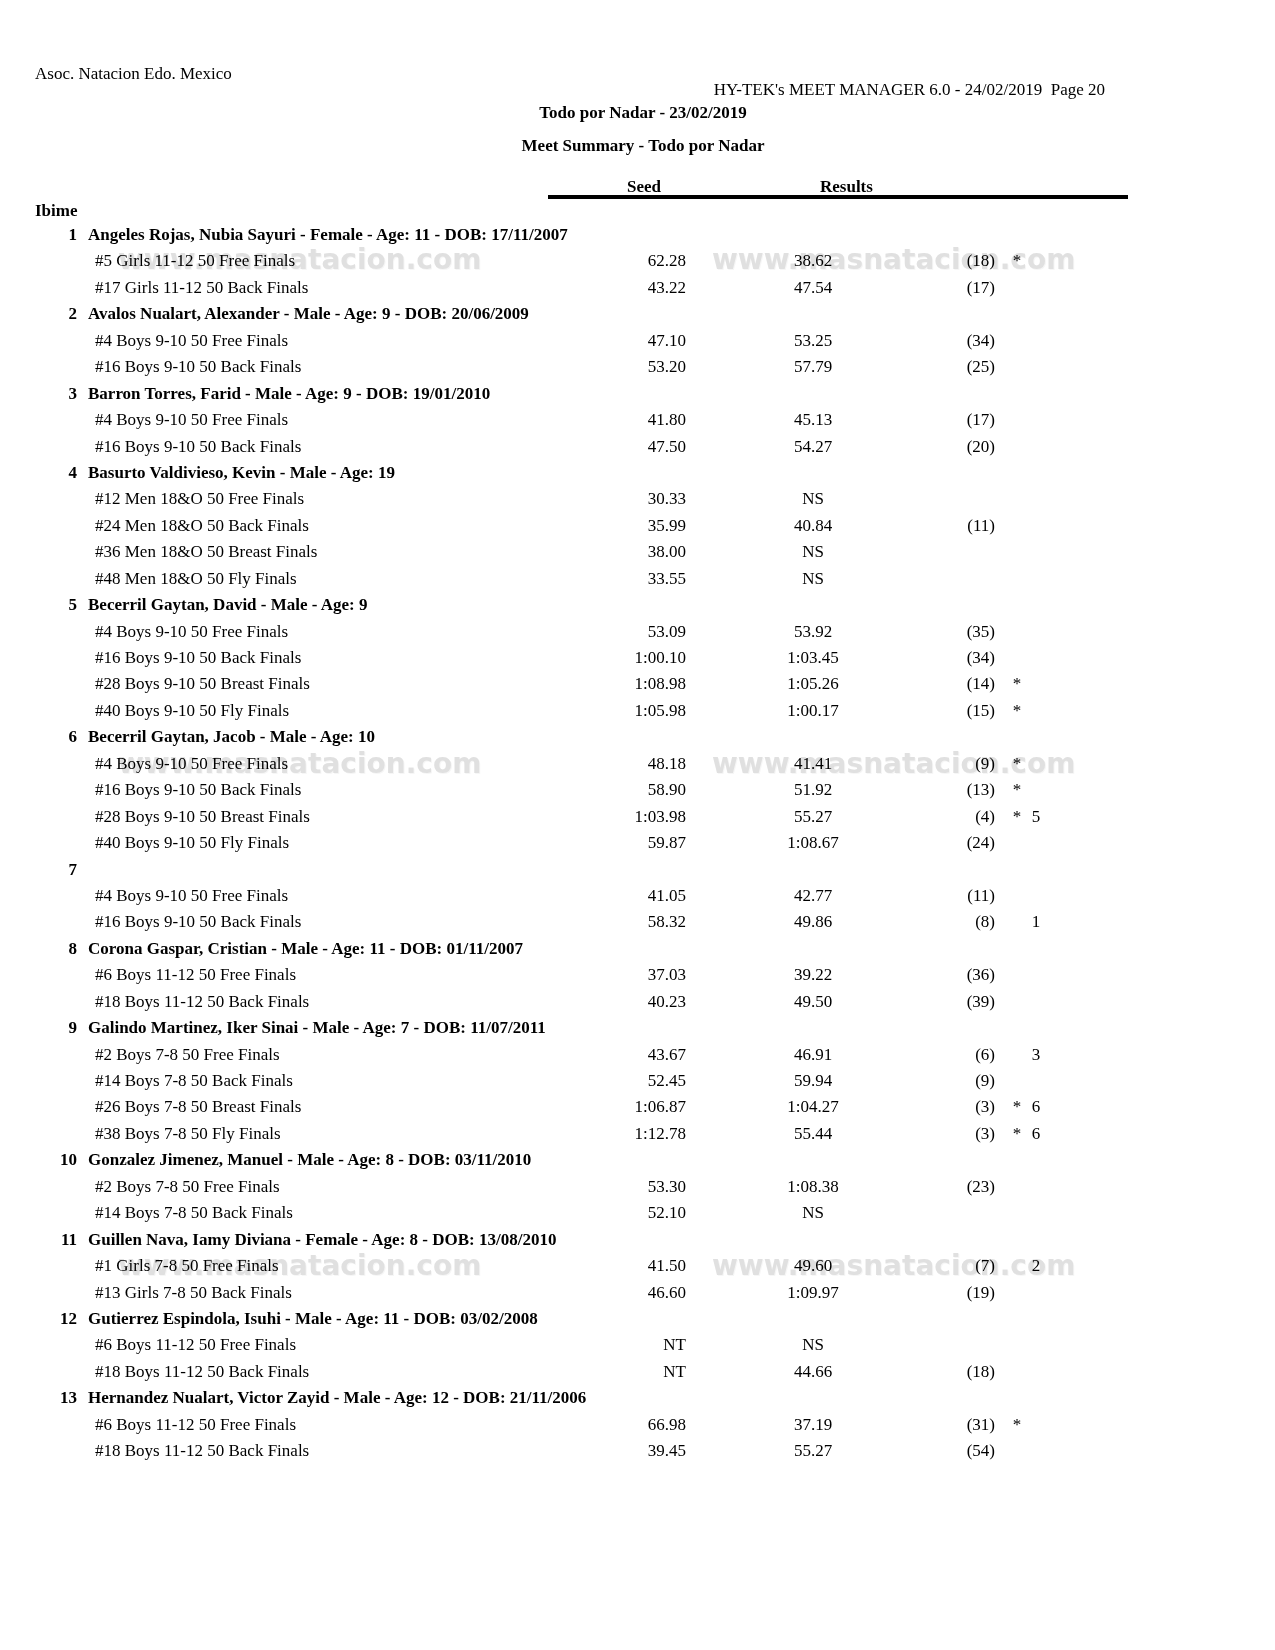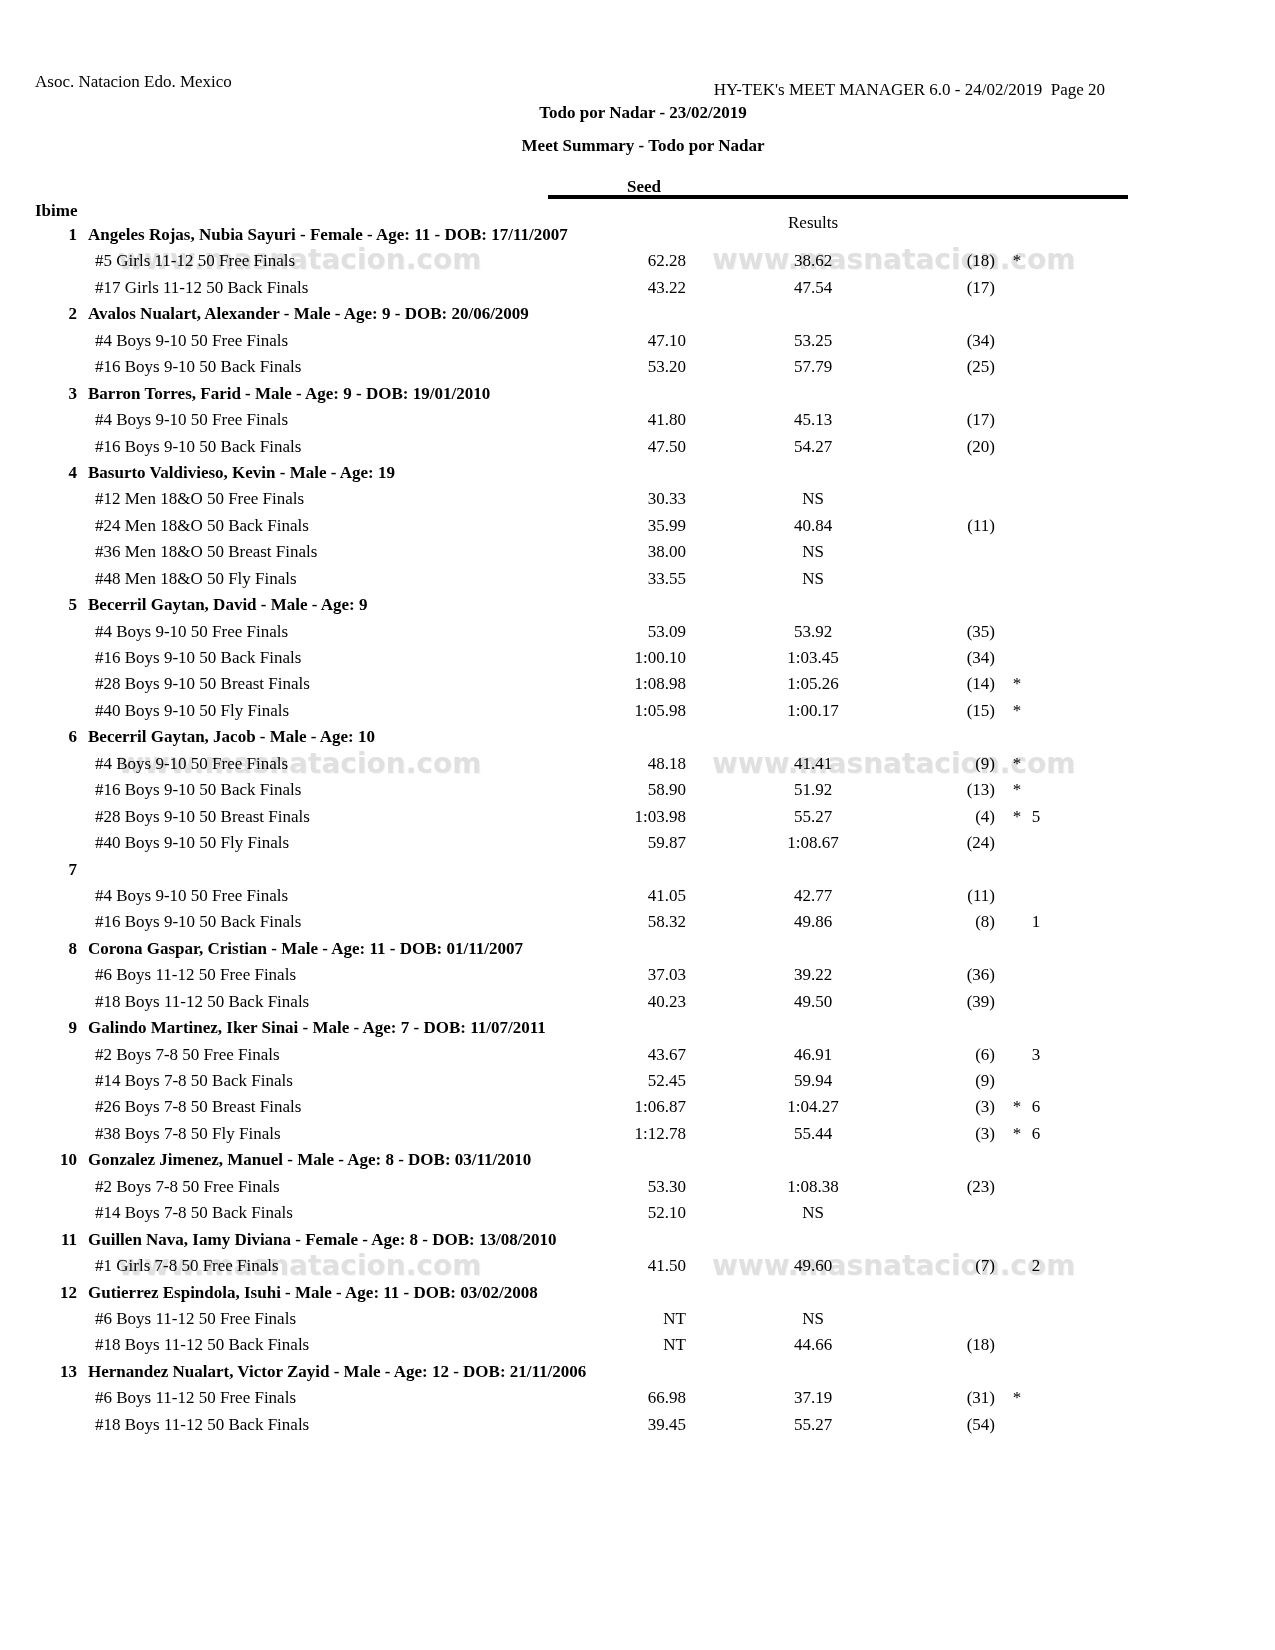--- a/index.html
+++ b/index.html
@@ -8,27 +8,27 @@
     background: #ffffff;
     font-family: "Liberation Serif", serif;
     font-size: 17px;
     color: #000;
     position: relative;
     overflow: hidden;
   }
   .abs { position: absolute; }
 
   
-  .hdr-left  { top: 72px; left: 35px; }
+  .hdr-left  { top: 64px; left: 35px; }
   .hdr-right { top: 80px; right: 170px; white-space: pre; }
   .title     { top: 103px; left: 0; width: 1286px; text-align: center; font-weight: bold; }
   .subtitle  { top: 136px; left: 0; width: 1286px; text-align: center; font-weight: bold; }
 
   .col-seed    { top: 177px; left: 627px; font-weight: bold; }
-  .col-results { top: 177px; left: 788px; font-weight: normal; margin-top: 36px; }
+  .col-results { top: 177px; left: 820px; font-weight: bold; }
   .col-rule    { top: 195px; left: 548px; width: 580px; height: 4px; background: #000; }
 
   .team { top: 201px; left: 35px; font-weight: bold; }
 
   
   .wm {
     position: absolute;
     font-family: "DejaVu Sans", sans-serif;
     font-weight: bold;
     font-size: 28px;
@@ -421,20 +421,28 @@
     <div class="events">
   <div class="row event-row">
     <span class="ev-name">#1 Girls 7-8 50 Free Finals</span>
     <span class="ev-seed">41.50</span>
     <span class="ev-result">49.60</span>
     <span class="ev-place">(7)</span>
     <span class="ev-star"></span>
     <span class="ev-extra">2</span>
   </div>
 
+  <div class="row event-row">
+    <span class="ev-name">#13 Girls 7-8 50 Back Finals</span>
+    <span class="ev-seed">46.60</span>
+    <span class="ev-result">1:09.97</span>
+    <span class="ev-place">(19)</span>
+    <span class="ev-star"></span>
+    <span class="ev-extra"></span>
+  </div>
 </div>
   </div>
 
   <div class="swimmer">
     <div class="row name-row">
       <span class="num">12</span>
       <span class="info">Gutierrez Espindola, Isuhi - Male - Age: 11 - DOB: 03/02/2008</span>
     </div>
     <div class="events">
   <div class="row event-row">

